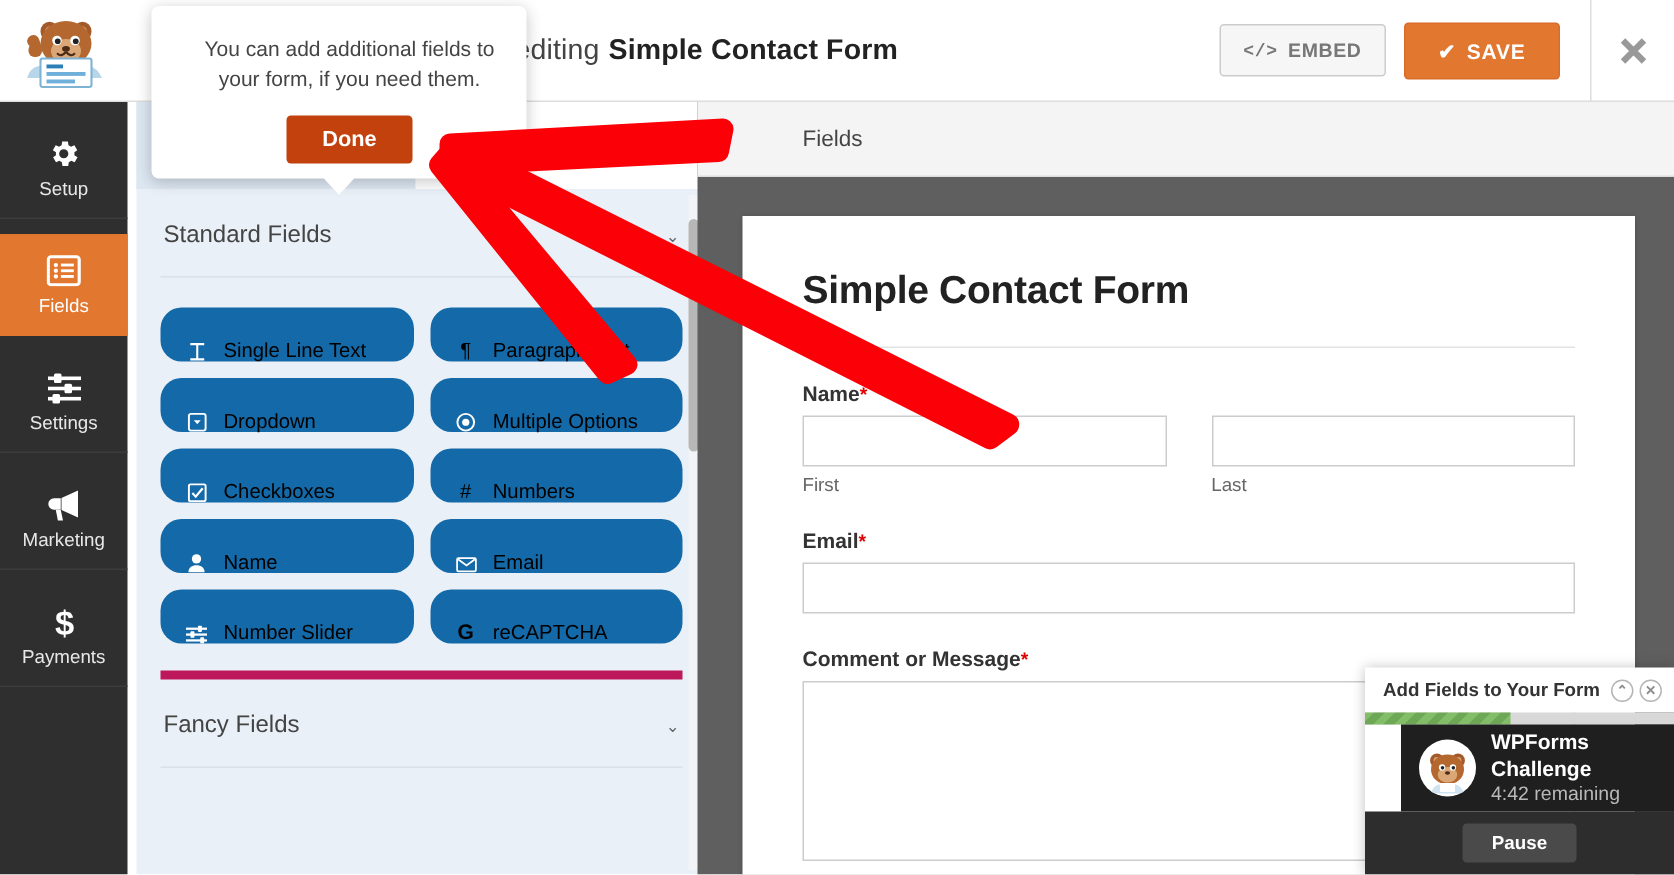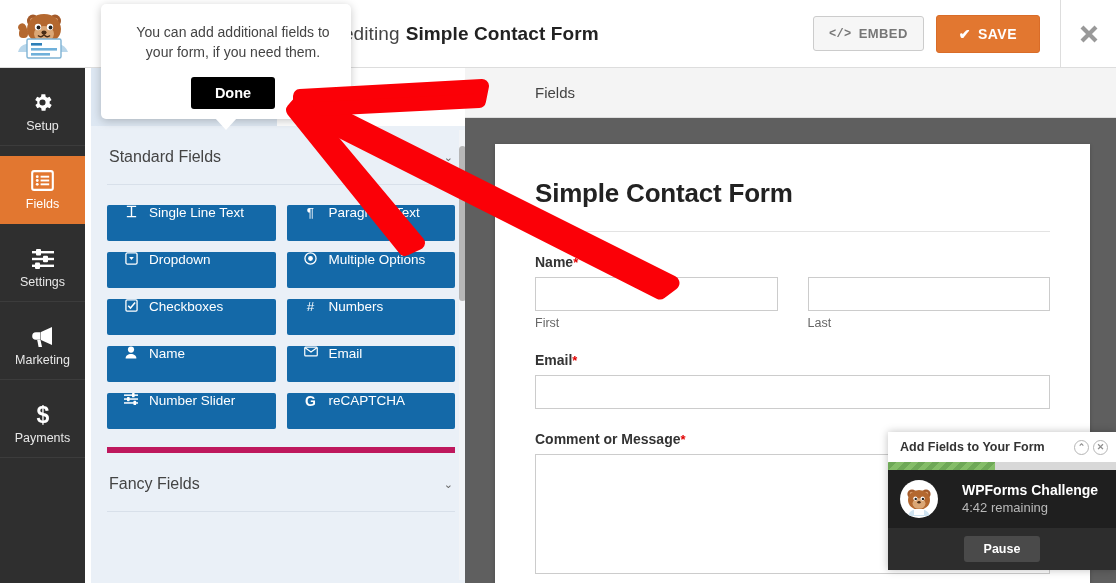--- a/index.html
+++ b/index.html
@@ -97,22 +97,22 @@
     display: flex; align-items: center; justify-content: space-between;
     font-size: 16px; color: #444; padding: 22px 2px 18px 2px;
     border-bottom: 1px solid #d8e0ea; cursor: pointer;
   }
   .section-head.fancy { border-top: 6px solid #be185d; border-bottom: 1px solid #d8e0ea; margin-top: 18px; }
   .field-grid {
     display: grid; grid-template-columns: 1fr 1fr; gap: 11px 11px;
     padding-top: 20px;
   }
   .field-btn {
-    background: #1469a8; color: #ffffff; border-radius: 2px;
-    height: 36px; display: flex; align-items: flex-start; gap: 10px;
+    background: #1469a8; color: #000000; border-radius: 14px;
+    height: 36px; display: flex; align-items: flex-end; gap: 10px;
     padding-left: 16px; font-size: 13.5px; cursor: pointer;
   }
   .field-btn .fi { width: 16px; display: flex; justify-content: center; flex: none; }
   .panel-scrollbar {
     position: absolute; right: 5px; top: 62px; width: 7px; height: 450px;
     background: #f2f4f7;
   }
   .panel-thumb {
     position: absolute; right: 5px; top: 78px; width: 7px; height: 155px;
     background: #b7b7b7; border-radius: 4px; cursor: pointer;
@@ -140,58 +140,58 @@
   .fld-label { font-size: 14px; font-weight: bold; color: #333; margin-bottom: 7px; }
   .req { color: #e10000; font-size: 13px; }
   .inp { border: 1px solid #ccc; background: #fff; height: 34px; }
   .row2 { display: flex; gap: 30px; }
   .row2 > div { flex: 1; }
   .sub-label { font-size: 12.5px; color: #666; margin-top: 5px; }
   .ta { border: 1px solid #ccc; background: #fff; height: 120px; }
 
   
   .challenge {
-    position: absolute; right: 0; bottom: 13px; width: 228px; height: 138px;
+    position: absolute; right: 0; bottom: 0; width: 206px; height: 138px;
     box-shadow: 0 0 8px rgba(0,0,0,.25);
   }
   .ch-head {
     background: #fff; height: 30px; display: flex; align-items: center;
     padding: 0 8px 0 12px; font-size: 12.5px; font-weight: bold; color: #333;
   }
   .ch-head-icons { margin-left: auto; display: flex; gap: 4px; color: #aaa; font-size: 14px; }
   .ch-ico { width: 15px; height: 15px; border: 1.5px solid #b5b5b5; border-radius: 50%;
             display: flex; align-items: center; justify-content: center;
             font-size: 9px; color: #8d8d8d; cursor: pointer; line-height: 1; }
   .ch-progress { height: 8px; background: #d8d8d8; }
   .ch-progress i {
     display: block; height: 8px; width: 47%;
     background: repeating-linear-gradient(-45deg,#84bd68 0 5px,#6ea857 5px 10px);
   }
-  .ch-body { background: #1f1f1f; height: 58px; display: flex; align-items: center; gap: 24px; padding: 0 12px; }
+  .ch-body { background: #1f1f1f; height: 58px; display: flex; align-items: center; gap: 10px; padding: 0 12px; margin-left: 24px; }
   .ch-avatar {
     width: 38px; height: 38px; border-radius: 50%; background: #fff; flex: none;
     display: flex; align-items: flex-end; justify-content: center; overflow: hidden;
   }
   .ch-name { color: #fff; font-size: 14px; font-weight: bold; line-height: 1.25; }
   .ch-time { color: #b9b9b9; font-size: 13px; line-height: 1.25; }
   .ch-foot { background: #2d2d2d; height: 42px; display: flex; align-items: center; justify-content: center; }
   .btn-pause {
     background: #4a4a4a; color: #fff; font-size: 12.5px; font-weight: bold;
     border-radius: 3px; padding: 6px 20px; cursor: pointer;
   }
 
   
   .tooltip {
     position: absolute; left: 101px; top: 4px; width: 250px; height: 115px;
     background: #fff; border-radius: 5px; box-shadow: 0 2px 10px rgba(0,0,0,.22);
     padding: 18px 8px 0 22px; text-align: center; z-index: 40;
   }
   .tooltip-text { font-size: 14px; color: #444; line-height: 1.45; }
   .btn-done {
-    display: inline-block; margin-top: 14px; background: #000000;
+    display: inline-block; margin-top: 14px; background: #c2410c;
     color: #fff; font-size: 14.5px; font-weight: bold;
     padding: 8px 24px; border-radius: 3px; cursor: pointer;
   }
   .tip-arrow {
     position: absolute; left: 50%; bottom: -11px; margin-left: -11px;
     width: 0; height: 0; border-left: 11px solid transparent;
     border-right: 11px solid transparent; border-top: 12px solid #fff;
   }
 
   

